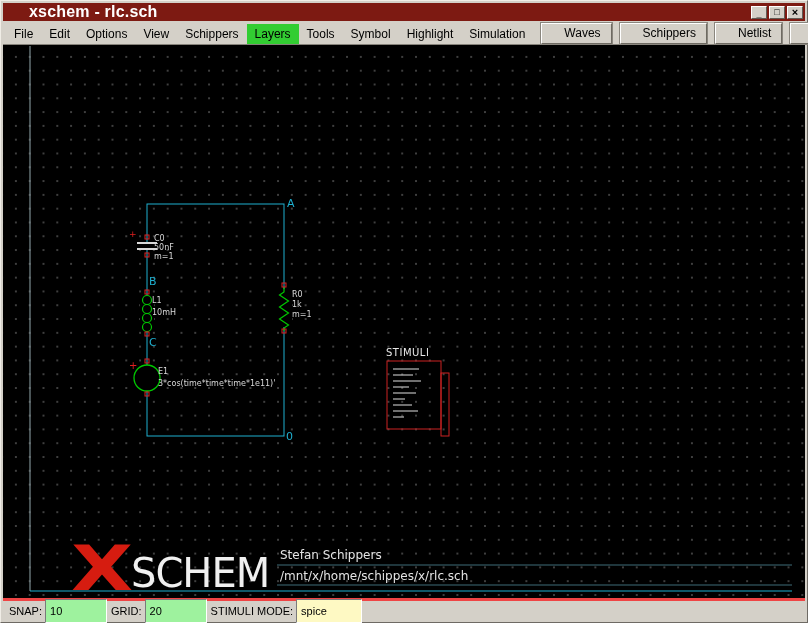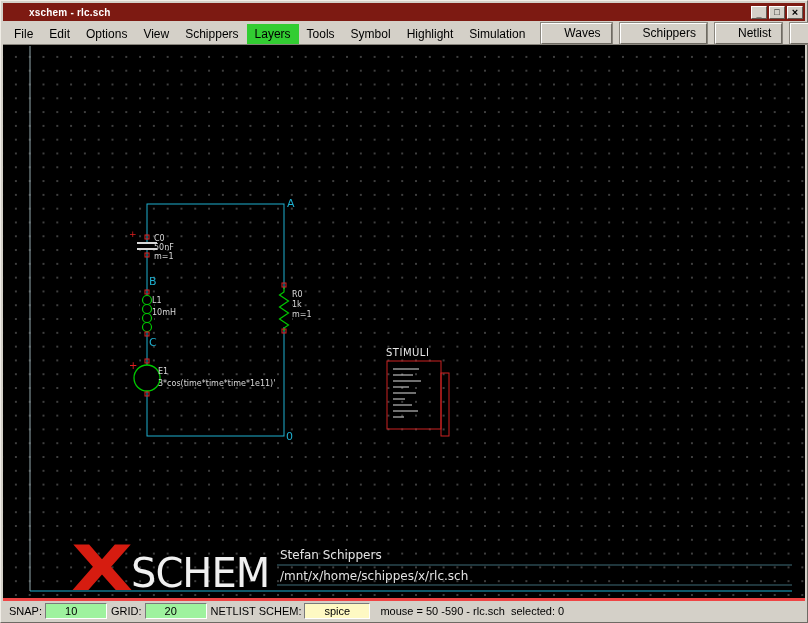--- a/index.html
+++ b/index.html
@@ -14,21 +14,21 @@
     display:flex; flex-direction:column;
   }
 
   
   .titlebar {
     height:18px; background:#7d1a12;
     display:flex; align-items:center;
     padding:0 2px 0 26px;
     flex:0 0 auto;
   }
-  .title-text { color:#fff; font-size:10px; font-weight:bold; letter-spacing:0.2px; }
+  .title-text { color:#fff; font-size:16px; font-weight:bold; letter-spacing:0.2px; }
   .tb-spacer { flex:1; }
   .win-btn {
     width:16px; height:13px; margin-left:2px;
     background:#d4d0c8;
     border:1px solid; border-color:#ffffff #5f5b55 #5f5b55 #ffffff;
     display:flex; align-items:center; justify-content:center;
     color:#000; font-size:9px; line-height:9px; cursor:default;
   }
   .win-btn .g-min { margin-top:4px; font-weight:bold; }
   .win-btn .g-max { font-size:9px; }
@@ -70,24 +70,24 @@
 
   
   .statusbar {
     height:22px; flex:0 0 auto;
     background:#d4d0c8; border-top:3px solid #ef4444;
     display:flex; align-items:center;
     padding:0 6px; font-size:11px; color:#000;
   }
   .sb-label { margin:0 3px 0 4px; }
   .sb-entry {
-    width:62px; height:16px;
+    width:62px; height:24px;
     border:1px solid; border-color:#7a7a7a #ffffff #ffffff #7a7a7a;
     font-family:"Liberation Sans", sans-serif;
-    font-size:11px; padding:0 19px; color:#000;
+    font-size:11px; padding:0 4px; color:#000;
   }
   .sb-entry.green { background:#9ef29e; }
   .sb-entry.white { background:#fef9c3; width:66px; }
   .sb-info { margin-left:10px; white-space:pre; }
 </style>
 </head>
 <body>
 
 <div class="window">
 
@@ -210,18 +210,17 @@
       </g>
 
     </svg>
   </div>
 
   <div class="statusbar">
     <span class="sb-label" style="margin-left:0;">SNAP:</span>
     <input class="sb-entry green" value="10" style="">
     <span class="sb-label">GRID:</span>
     <input class="sb-entry green" value="20" style="">
-    <span class="sb-label">NETLIST SCHEM:</span>
+    <span class="sb-label">STIMULI MODE:</span>
     <input class="sb-entry white" value="spice" style="">
-    <span class="sb-info">mouse = 50 -590 - rlc.sch  selected: 0</span>
   </div>
 
 </div>
 
 </body></html>

